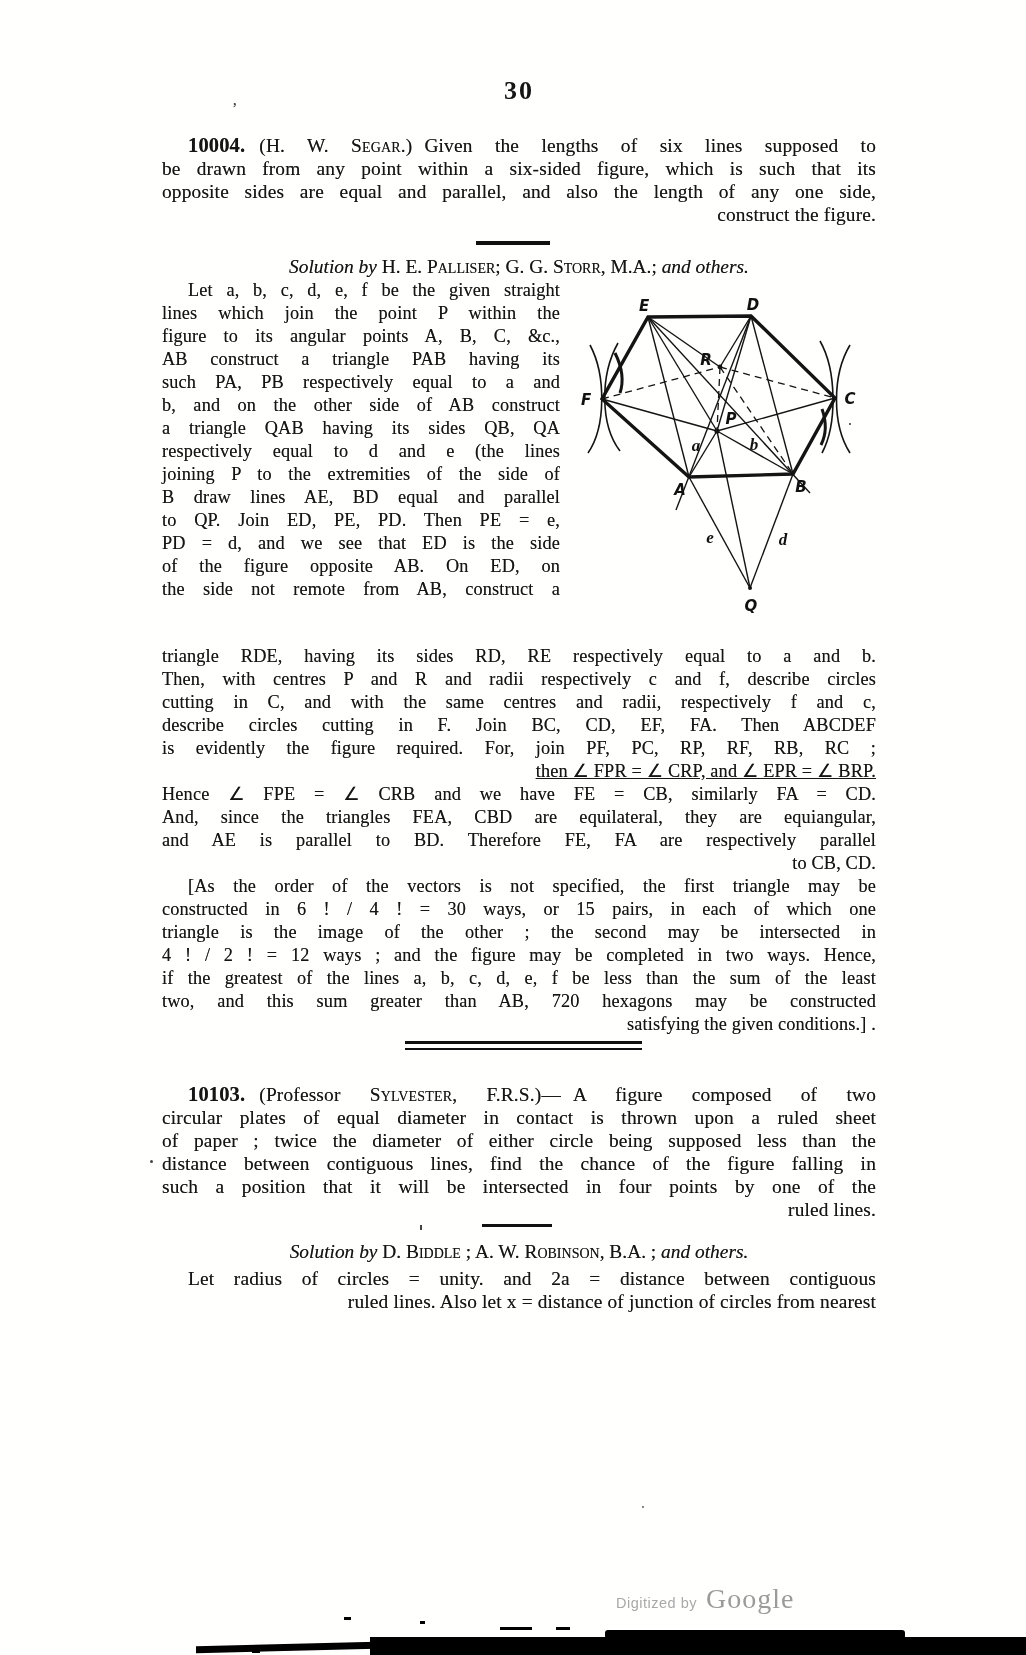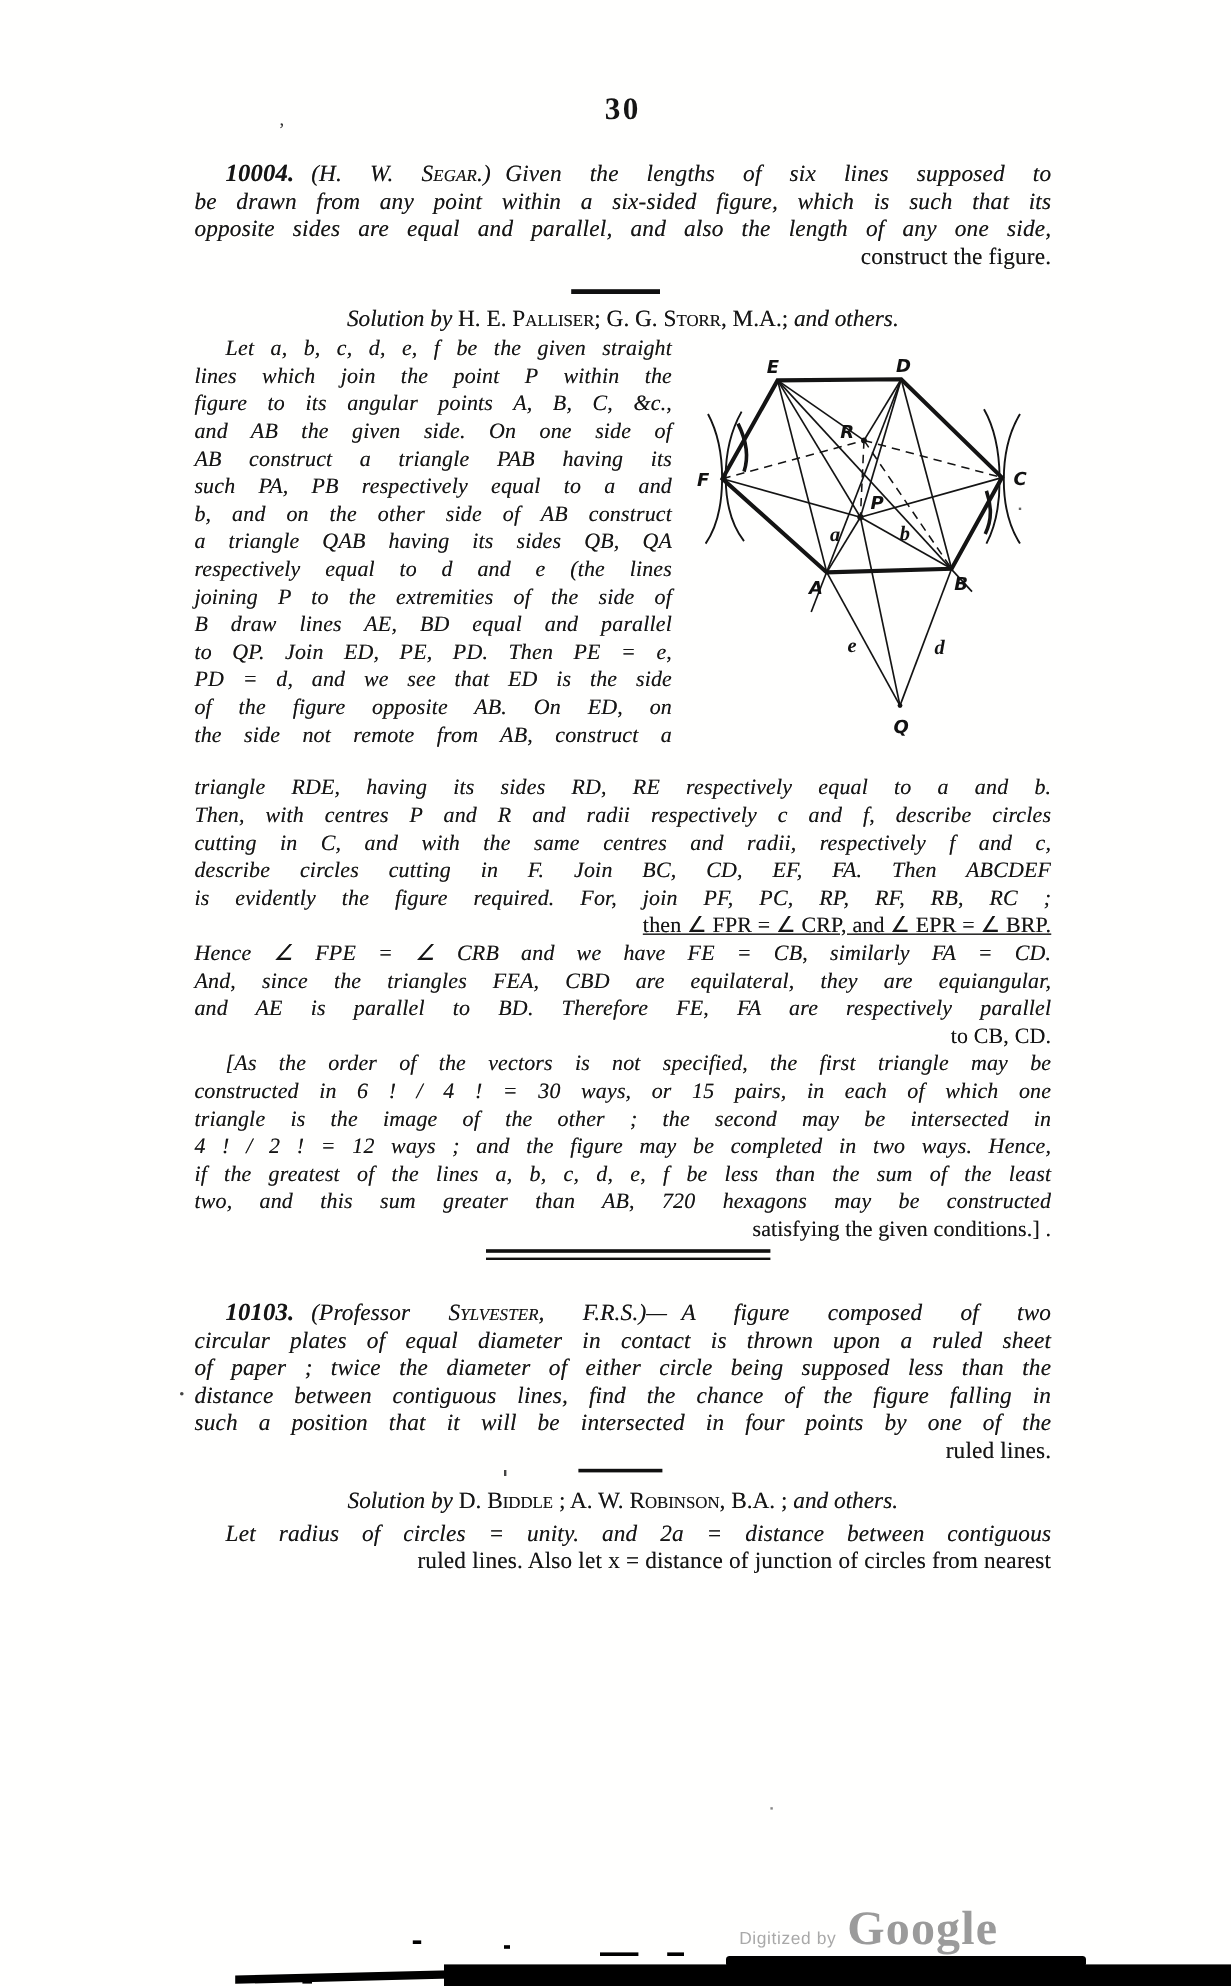--- a/index.html
+++ b/index.html
@@ -13,21 +13,21 @@
 
   .pageno {
     margin:76px 0 0 0; text-align:center;
     font-size:26px; font-weight:bold; letter-spacing:2px;
   }
 
   .ln {
     font-size:19.4px; line-height:23px; letter-spacing:0.15px;
     text-shadow:0 0 0.5px rgba(10,10,10,0.55);
   }
-  .jl  { text-align:justify; text-align-last:justify;font-style:italic; }
+  .jl  { text-align:justify; text-align-last:justify; }
   .ll  { text-align:right; }
   .pre { white-space:pre;text-decoration:underline; }
   .indent { text-indent:26px; }
 
   .p-head { text-indent:26px; }
   .prob-num { font-weight:bold; font-size:20.5px; margin-right:14px; }
   .prob-auth { margin-right:12px; }
   .sc { font-variant:small-caps; }
 
   .prob1 { margin-top:28px; }
@@ -71,21 +71,21 @@
     position:absolute; left:616px; top:1583px; width:310px;
     display:flex; align-items:baseline; gap:9px;
     text-shadow:none;
   }
   .digitized {
     font-family:"Liberation Sans", sans-serif;
     font-size:14.5px; color:#a9a9a9; letter-spacing:0.5px;
   }
   .brand {
     font-family:"Liberation Serif", serif;
-    font-size:40px; color:#9b9b9b; letter-spacing:1px;font-weight:bold;
+    font-size:28px; color:#9b9b9b; letter-spacing:1px;
   }
 
   .speck { position:absolute; background:#444; }
   .mark-quote { position:absolute; left:232px; top:100px; font-size:16px; color:#333; }
 
   .bar { position:absolute; background:#000; }
 </style>
 </head>
 <body>
 
@@ -164,21 +164,20 @@
             <text x="136" y="168" class="fig-label fig-small">a</text>
             <text x="194" y="167" class="fig-label fig-small">b</text>
             <text x="150" y="260" class="fig-label fig-small">e</text>
             <text x="223" y="262" class="fig-label fig-small">d</text>
           </svg>
       </div>
 
       <div class="ln jl indent">Let a, b, c, d, e, f be the given straight</div>
       <div class="ln jl">lines which join the point P within the</div>
       <div class="ln jl">figure to its angular points A, B, C, &amp;c.,</div>
-      <div class="ln jl">and AB the given side.  On one side of</div>
       <div class="ln jl">AB construct a triangle PAB having its</div>
       <div class="ln jl">such PA, PB respectively equal to a and</div>
       <div class="ln jl">b, and on the other side of AB construct</div>
       <div class="ln jl">a triangle QAB having its sides QB, QA</div>
       <div class="ln jl">respectively equal to d and e (the lines</div>
       <div class="ln jl">joining P to the extremities of the side of</div>
       <div class="ln jl">B draw lines AE, BD equal and parallel</div>
       <div class="ln jl">to QP.  Join ED, PE, PD.  Then PE = e,</div>
       <div class="ln jl">PD = d, and we see that ED is the side</div>
       <div class="ln jl">of the figure opposite AB.  On ED, on</div>

